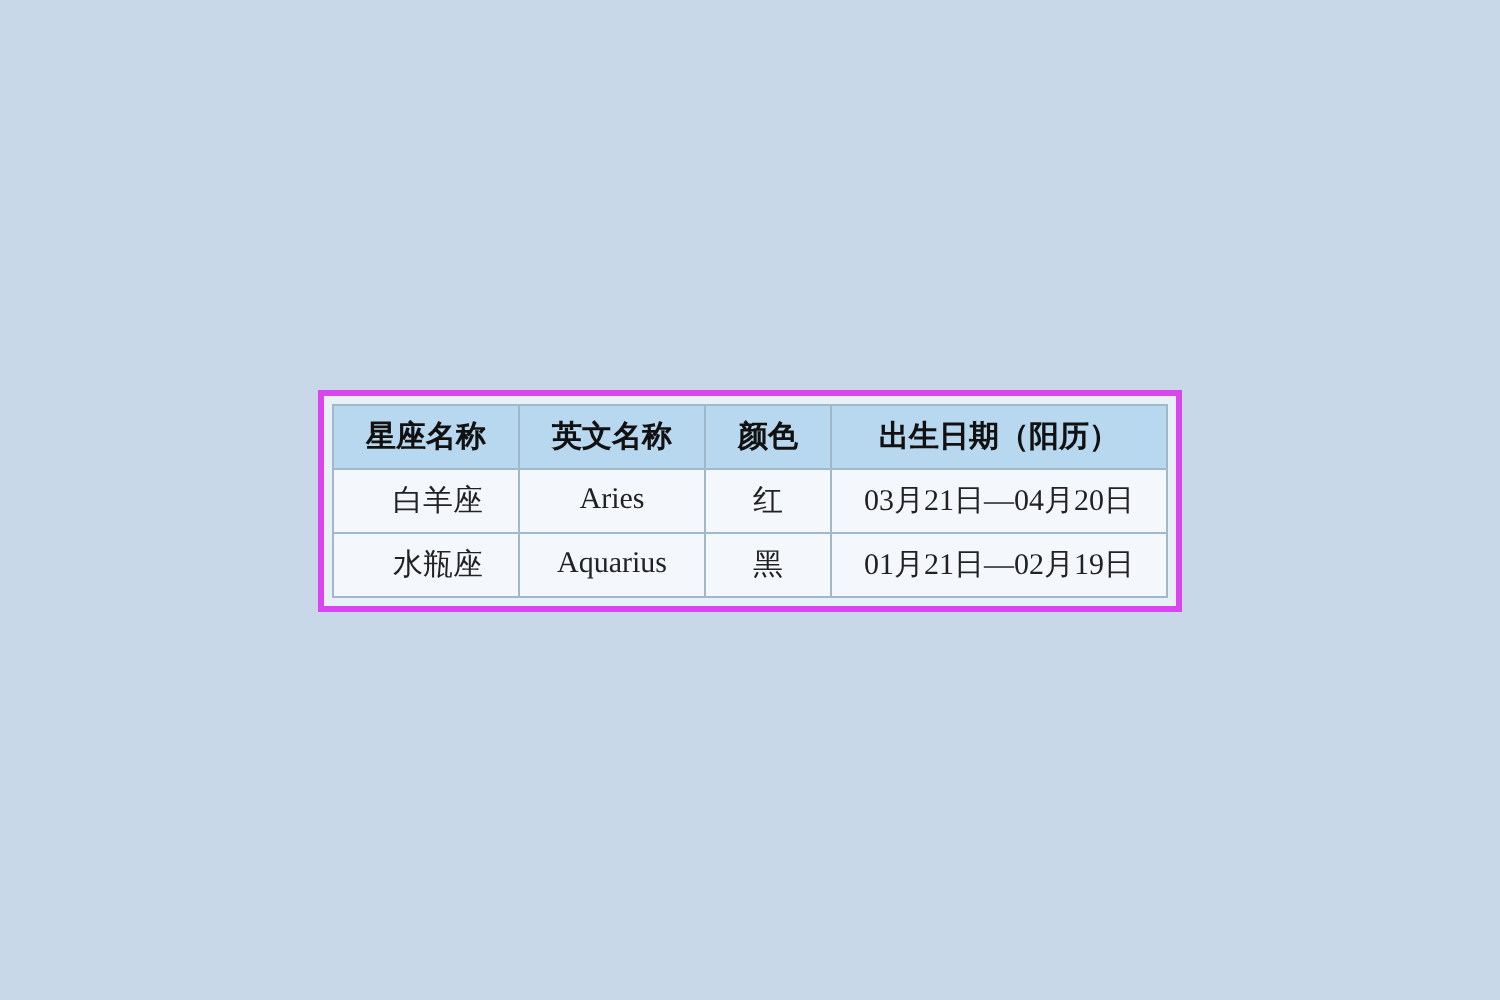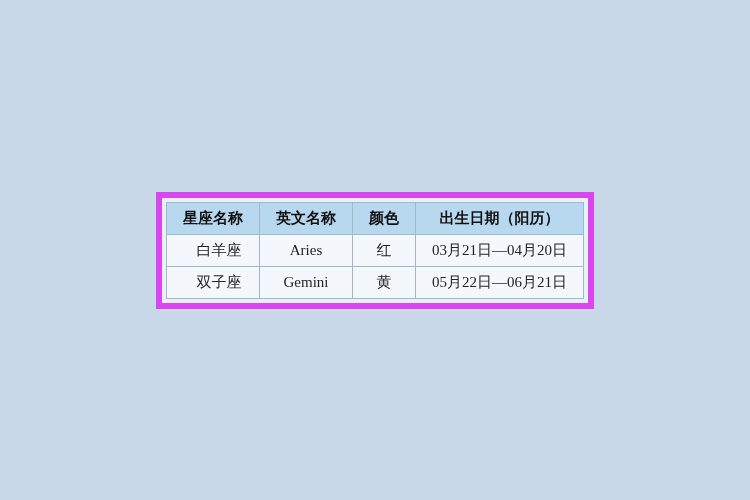--- a/index.html
+++ b/index.html
@@ -11,21 +11,21 @@
       width: 750px;
       height: 500px;
       background-color: #c8d8e8;
       display: flex;
       align-items: center;
       justify-content: center;
       font-family: "SimSun", "宋体", serif;
     }
     .table-wrapper {
       background-color: #e8f0f8;
-      border: 6px solid #d946ef;
+      border: 3px solid #d946ef;
       padding: 4px;
     }
     table {
       border-collapse: collapse;
       background-color: #f0f4f8;
     }
     th, td {
       border: 1px solid #a0b8c8;
       padding: 6px 16px;
       text-align: center;
@@ -65,20 +65,20 @@
       </tr>
     </thead>
     <tbody id="table-body">
     <tr>
           <td>白羊座</td>
           <td>Aries</td>
           <td>红</td>
           <td>03月21日—04月20日</td>
         </tr>
         <tr>
-          <td>双子座</td>
-          <td>Gemini</td>
-          <td>黄</td>
-          <td>05月22日—06月21日</td>
+          <td>水瓶座</td>
+          <td>Aquarius</td>
+          <td>黑</td>
+          <td>01月21日—02月19日</td>
         </tr>
       </tbody>
   </table>
 </div>
 
 </body></html>

